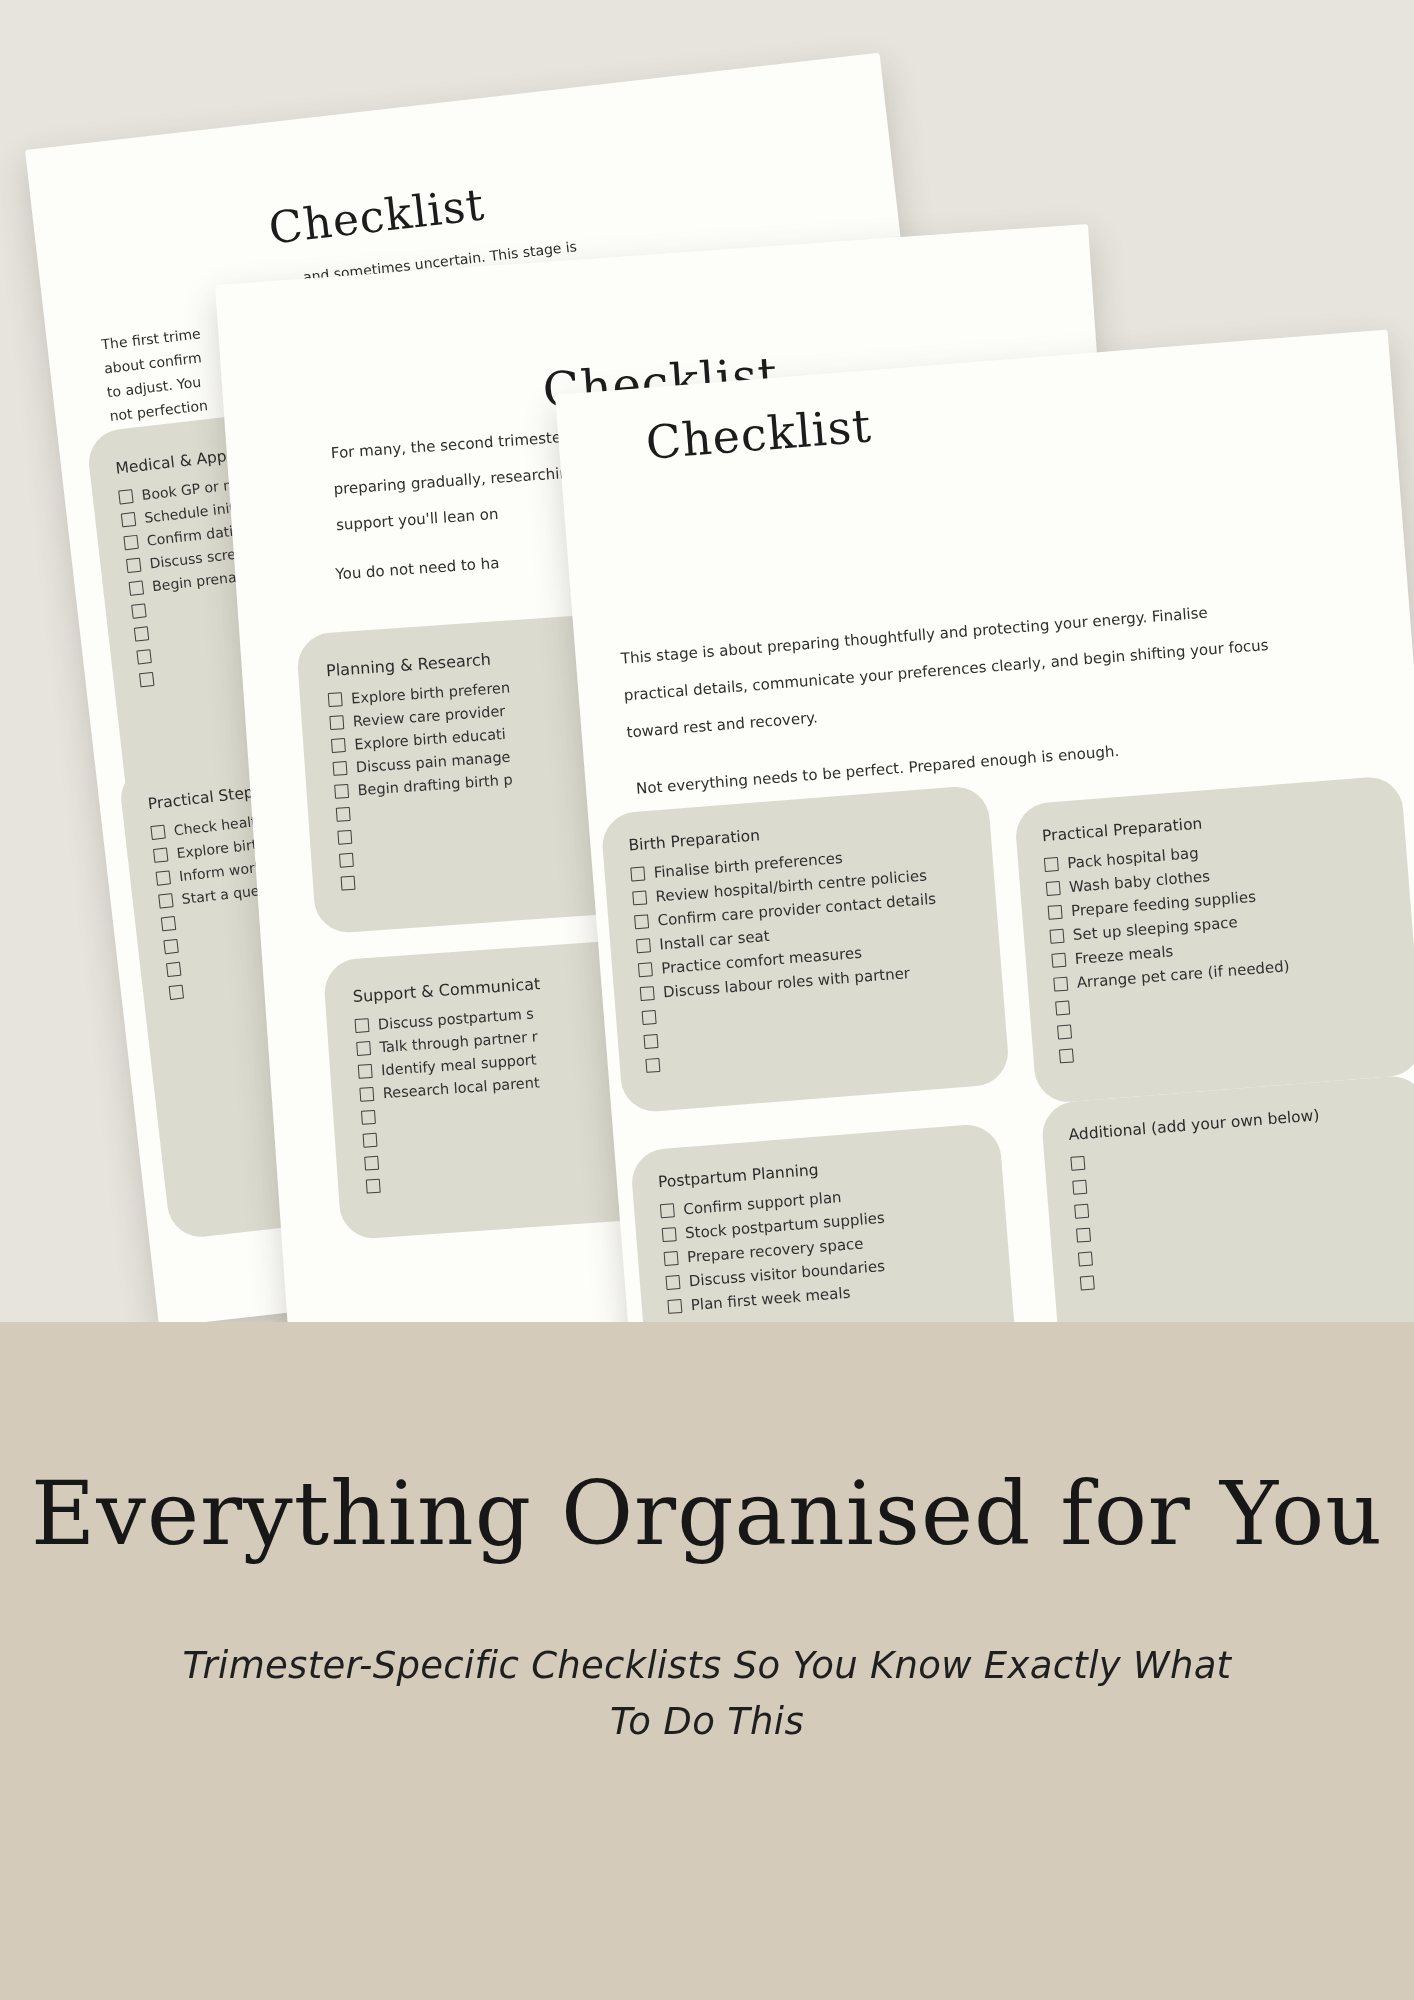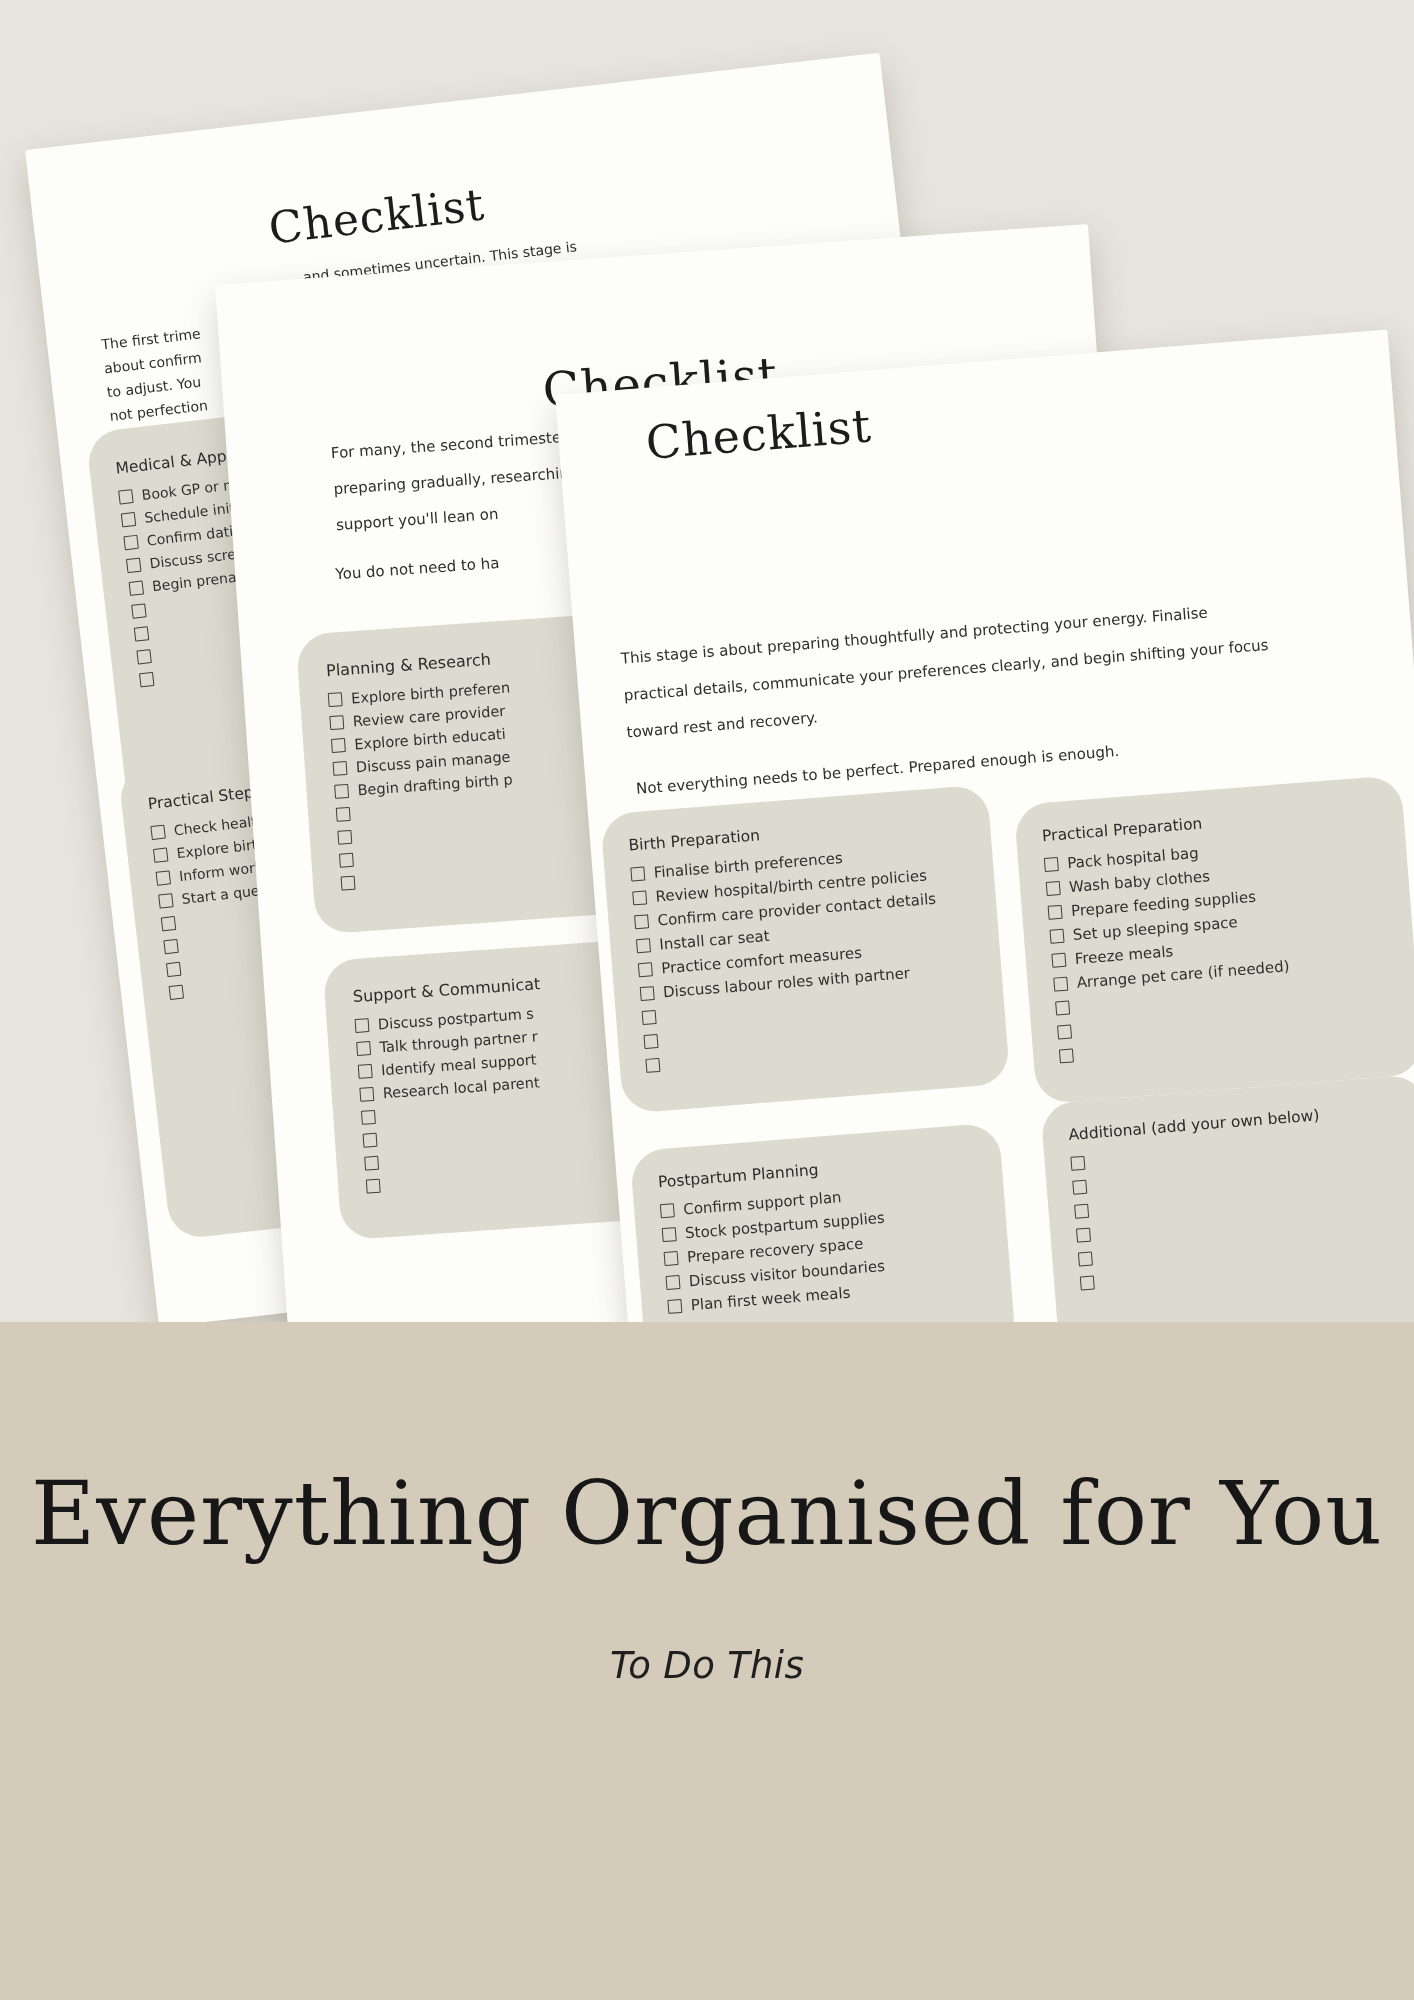--- a/index.html
+++ b/index.html
@@ -430,17 +430,18 @@
           <span class="lbl"></span>
         </div>
         </div>
     </div>
   </div>
 
   <div class="banner">
     <div class="banner-title">Everything Organised for You</div>
     <div class="banner-sub">
 
+    <div>Trimester-Specific Checklists So You Know Exactly What</div>
         <div>To Do This</div>
       </div>
   </div>
 
 </div>
 
 </body></html>

